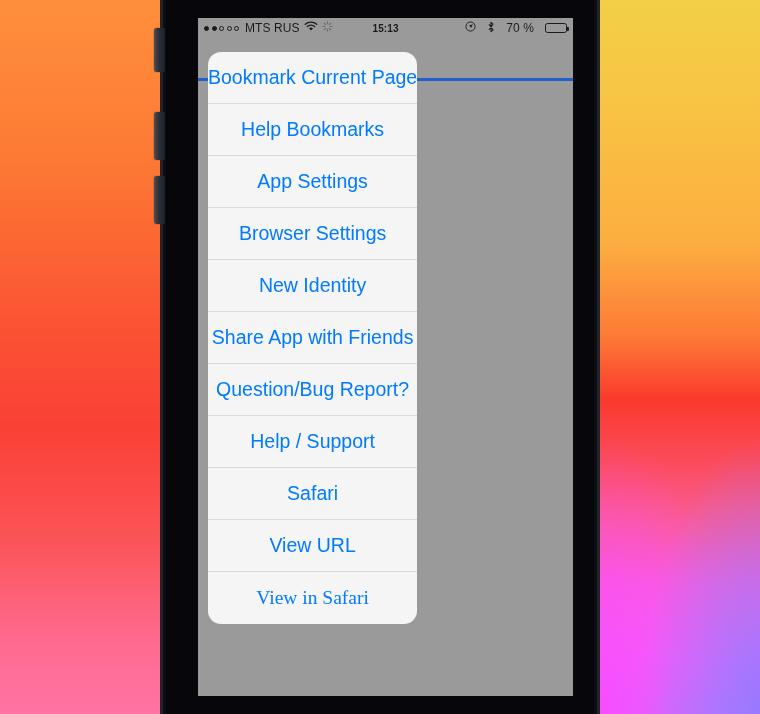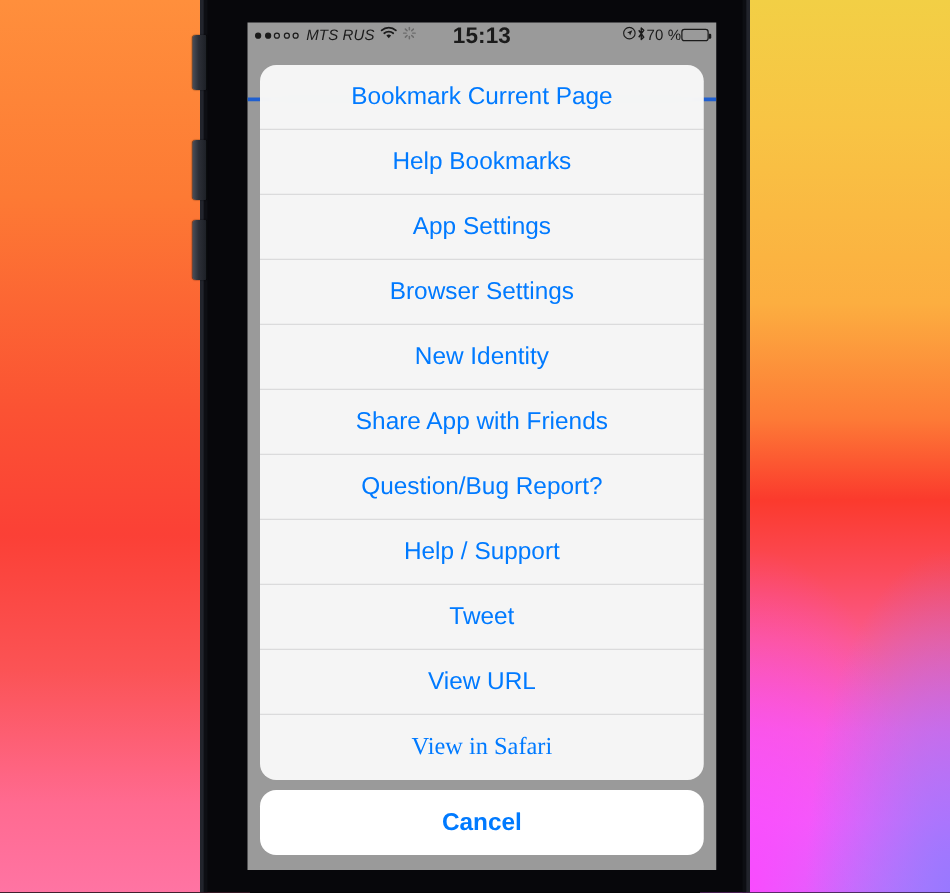--- a/index.html
+++ b/index.html
@@ -59,41 +59,41 @@
     background:#1f5fd0;
   }
 
   
   #statusbar {
     position:absolute; left:0; top:0; width:375px; height:20px;
     display:flex; align-items:center;
     color:#1b1b1b; font-size:12px; letter-spacing:.1px;
   }
   .sb-left  { display:flex; align-items:center; gap:4px; padding-left:6px; flex:1; }
-  .sb-mid   { flex:0 0 auto; font-weight:bold; font-size:18px; }
-  .sb-right { display:flex; align-items:center; gap:0; justify-content:flex-end; padding-right:6px; flex:1; }
+  .sb-mid   { flex:0 0 auto; font-weight:bold; font-size:10px; }
+  .sb-right { display:flex; align-items:center; gap:11px; justify-content:flex-end; padding-right:6px; flex:1; }
   .dots { display:flex; gap:2.5px; align-items:center; }
   .dot { width:5px; height:5px; border-radius:50%; border:1px solid #1b1b1b; }
   .dot.on { background:#1b1b1b; }
-  .carrier { font-size:12px; margin-left:2px;font-style:italic; }
+  .carrier { font-size:12px; margin-left:2px; }
   .battery-shell {
     width:22px; height:10px; border:1px solid #1b1b1b; border-radius:2.5px;
     padding:1px; position:relative;
   }
   .battery-fill { height:100%; width:70%; background:#1b1b1b; border-radius:1px; }
   .battery-tip {
     position:absolute; right:-3px; top:3px; width:2px; height:4px;
     background:#1b1b1b; border-radius:0 1px 1px 0;
   }
   .pct { font-size:12px; }
 
   
   #action-sheet {
     position:absolute; left:10px; top:34px; width:355px;
-    display:flex; flex-direction:column; gap:8px;
+    display:flex; flex-direction:row; gap:8px;
   }
   .sheet-group {
     background:rgba(249,249,249,.96);
     border-radius:13px;
     overflow:hidden;
     backdrop-filter:blur(10px);
   }
   .sheet-item {
     height:52px; display:flex; align-items:center; justify-content:center;
     color:#007aff; font-size:19.5px;
@@ -200,31 +200,26 @@
         <div class="sheet-item">
             <span>Share App with Friends</span>
           </div>
         <div class="sheet-item">
             <span>Question/Bug Report?</span>
           </div>
         <div class="sheet-item">
             <span>Help / Support</span>
           </div>
         <div class="sheet-item">
-            <span>Tweet</span>
+            <span>Safari</span>
           </div>
         <div class="sheet-item">
             <span>View URL</span>
           </div>
         <div class="sheet-item">
             <span>View in Safari</span>
           </div>
       </div>
 
-      <div class="cancel-group">
-        <div class="cancel-item">
-            <span>Cancel</span>
-          </div>
-      </div>
     </div>
 
   </div>
 </div>
 
 </body></html>

